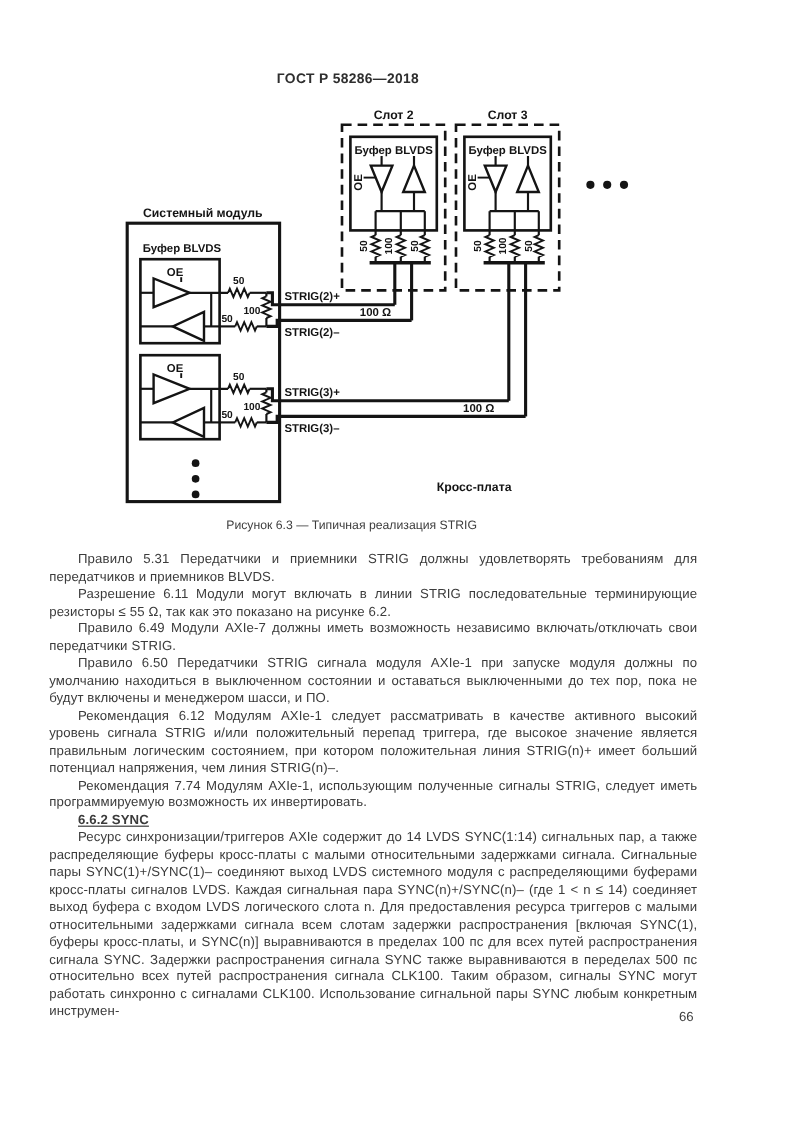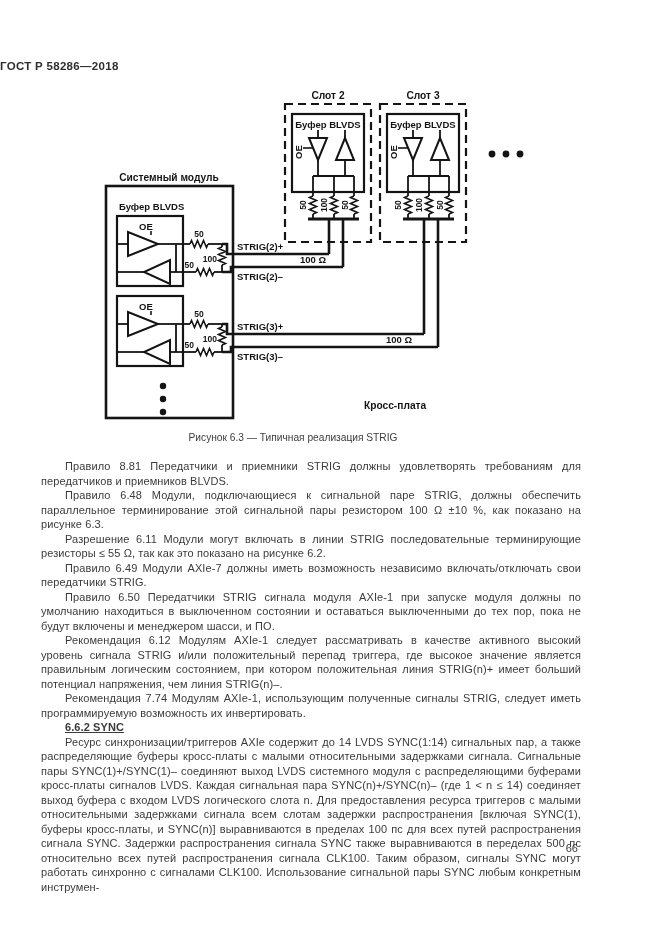--- a/index.html
+++ b/index.html
@@ -1,17 +1,17 @@
 <!DOCTYPE html>
 <html><head>
 <meta charset="utf-8">
 <style>
   html,body{margin:0;padding:0;background:#ffffff;}
   body{width:661px;height:935px;position:relative;font-family:"Liberation Sans",sans-serif;overflow:hidden;}
-  .header{position:absolute;top:60px;left:0;width:580px;text-align:left;font-size:11.5px;font-weight:bold;color:#2e2e2e;letter-spacing:.3px;}
+  .header{position:absolute;top:60px;left:0;width:580px;text-align:center;font-size:11.5px;font-weight:bold;color:#2e2e2e;letter-spacing:.3px;}
   .diagram{position:absolute;top:0;left:0;}
   .bodytext{position:absolute;top:459px;left:41px;width:540px;color:#3b3b3b;font-size:11px;line-height:14.5px;letter-spacing:.1px;}
   .bodytext p{margin:0;text-indent:24px;text-align:justify;}
   .bodytext p.hd{font-weight:bold;text-align:left;text-decoration:underline;}
   .pagenum{position:absolute;top:842px;left:0;width:578px;text-align:right;font-size:11px;color:#3b3b3b;}
   svg text{fill:#141414;font-family:"Liberation Sans",sans-serif;}
   .ln{stroke:#141414;fill:none;}
   .tri{fill:#ffffff;stroke:#141414;}
   .cap{fill:#3d3d3d;font-size:10.2px;}
   .boxlbl{font-weight:bold;font-size:10.2px;}
@@ -168,22 +168,21 @@
     <circle cx="492" cy="154" r="3.4"></circle>
       <circle cx="506" cy="154" r="3.4"></circle>
       <circle cx="520" cy="154" r="3.4"></circle>
   </g>
 
   <text x="364" y="409" class="boxlbl">Кросс-плата</text>
   <text x="293" y="441" text-anchor="middle" class="cap">Рисунок 6.3 — Типичная реализация STRIG</text>
 </svg>
 
 <div class="bodytext">
-  <p>Правило 8.81 Передатчики и приемники STRIG должны удовлетворять требованиям для передатчиков и приемников BLVDS.</p>
-  <p>Правило 6.48 Модули, подключающиеся к сигнальной паре STRIG, должны обеспечить параллельное терминирование этой сигнальной пары резистором 100 Ω ±10 %, как показано на рисунке 6.3.</p>
+  <p>Правило 5.31 Передатчики и приемники STRIG должны удовлетворять требованиям для передатчиков и приемников BLVDS.</p>
   <p>Разрешение 6.11 Модули могут включать в линии STRIG последовательные терминирующие резисторы ≤ 55 Ω, так как это показано на рисунке 6.2.</p>
   <p>Правило 6.49 Модули AXIe-7 должны иметь возможность независимо включать/отключать свои передатчики STRIG.</p>
   <p>Правило 6.50 Передатчики STRIG сигнала модуля AXIe-1 при запуске модуля должны по умолчанию находиться в выключенном состоянии и оставаться выключенными до тех пор, пока не будут включены и менеджером шасси, и ПО.</p>
   <p>Рекомендация 6.12 Модулям AXIe-1 следует рассматривать в качестве активного высокий уровень сигнала STRIG и/или положительный перепад триггера, где высокое значение является правильным логическим состоянием, при котором положительная линия STRIG(n)+ имеет больший потенциал напряжения, чем линия STRIG(n)–.</p>
   <p>Рекомендация 7.74 Модулям AXIe-1, использующим полученные сигналы STRIG, следует иметь программируемую возможность их инвертировать.</p>
   <p class="hd">6.6.2 SYNC</p>
   <p>Ресурс синхронизации/триггеров AXIe содержит до 14 LVDS SYNC(1:14) сигнальных пар, а также распределяющие буферы кросс-платы с малыми относительными задержками сигнала. Сигнальные пары SYNC(1)+/SYNC(1)– соединяют выход LVDS системного модуля с распределяющими буферами кросс-платы сигналов LVDS. Каждая сигнальная пара SYNC(n)+/SYNC(n)– (где 1 &lt; n ≤ 14) соединяет выход буфера с входом LVDS логического слота n. Для предоставления ресурса триггеров с малыми относительными задержками сигнала всем слотам задержки распространения [включая SYNC(1), буферы кросс-платы, и SYNC(n)] выравниваются в пределах 100 пс для всех путей распространения сигнала SYNC. Задержки распространения сигнала SYNC также выравниваются в переделах 500 пс относительно всех путей распространения сигнала CLK100. Таким образом, сигналы SYNC могут работать синхронно с сигналами CLK100. Использование сигнальной пары SYNC любым конкретным инструмен-</p>
 </div>
 
 <div class="pagenum">66</div>

